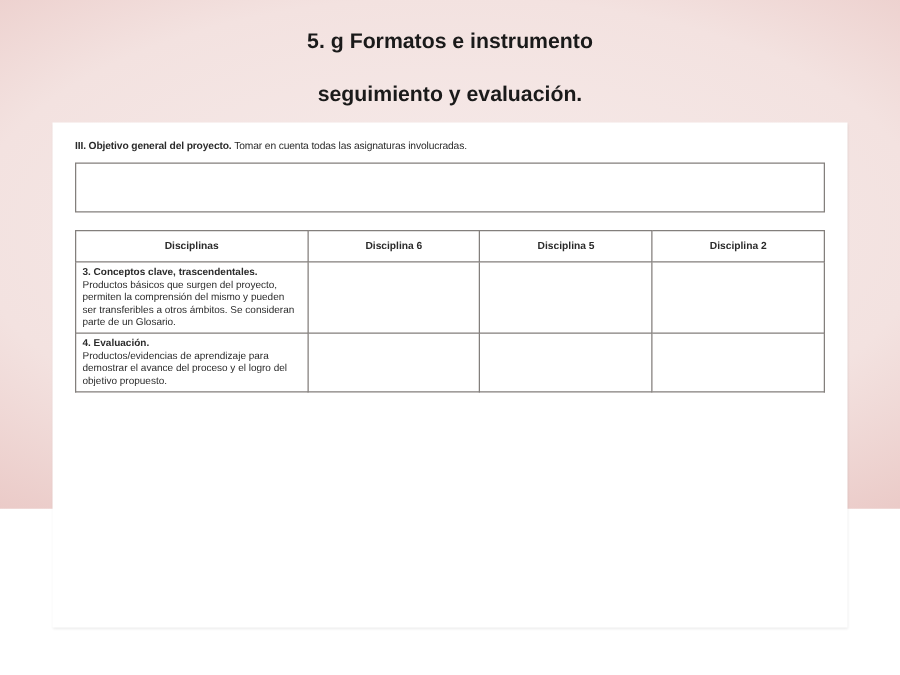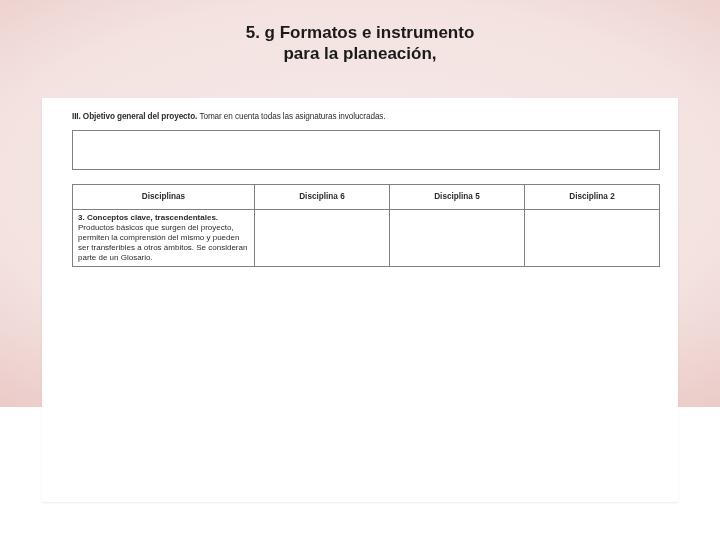--- a/index.html
+++ b/index.html
@@ -43,21 +43,20 @@
     height: 404px;
     background: #ffffff;
     box-shadow: 0 1px 2px rgba(0,0,0,0.08);
   }
   .page-inner {
     position: absolute;
     inset: 10px 18px 14px 18px;
     font-size: 8.2px;
     color: #2b2b2b;
     line-height: 1.25;
-    margin-left: 12px;
   }
 
   .sec-heading {
     font-weight: bold;
     margin: 4px 0 8px 0;
     letter-spacing: -0.1px;
   }
   .sec-sub {
     font-weight: normal;
   }
@@ -103,21 +102,22 @@
   col.c-disc  { width: 23%; }
 </style>
 </head>
 <body>
 
 <div class="slide">
 
   <div class="title-block">
     <span class="lead">5. g</span>
     <span class="rest">Formatos e instrumento</span><br>
-    <span class="rest">para la planeación,</span><br>
+    <br>
+    <span class="rest">seguimiento y evaluación.</span>
   </div>
 
   <div class="page">
     <div class="page-inner">
 
       <div class="sec-heading">
         <span>III. Objetivo general del proyecto.</span>
         <span class="sec-sub">Tomar en cuenta todas las asignaturas involucradas.</span>
       </div>
 
@@ -141,19 +141,28 @@
         <tr class="r2">
           <td class="rowlabel">
             <span class="row-title">3. Conceptos clave, trascendentales.</span>
             <span class="row-desc">Productos básicos que surgen del proyecto, permiten la comprensión del mismo y pueden ser transferibles a otros ámbitos.
 Se consideran parte de un Glosario.</span>
           </td>
           <td></td>
           <td></td>
           <td></td>
         </tr>
+        <tr class="r4">
+          <td class="rowlabel">
+            <span class="row-title">4. Evaluación.</span>
+            <span class="row-desc">Productos/evidencias de aprendizaje para demostrar el avance del proceso y el logro del objetivo propuesto.</span>
+          </td>
+          <td></td>
+          <td></td>
+          <td></td>
+        </tr>
       </tbody>
         </table>
 
     </div>
   </div>
 
 </div>
 
 </body></html>

